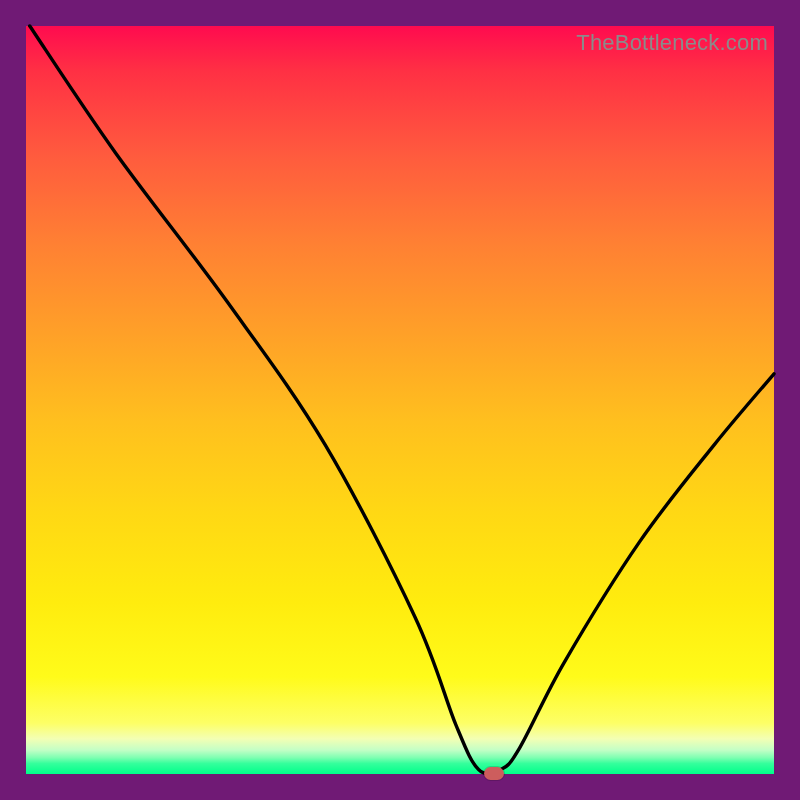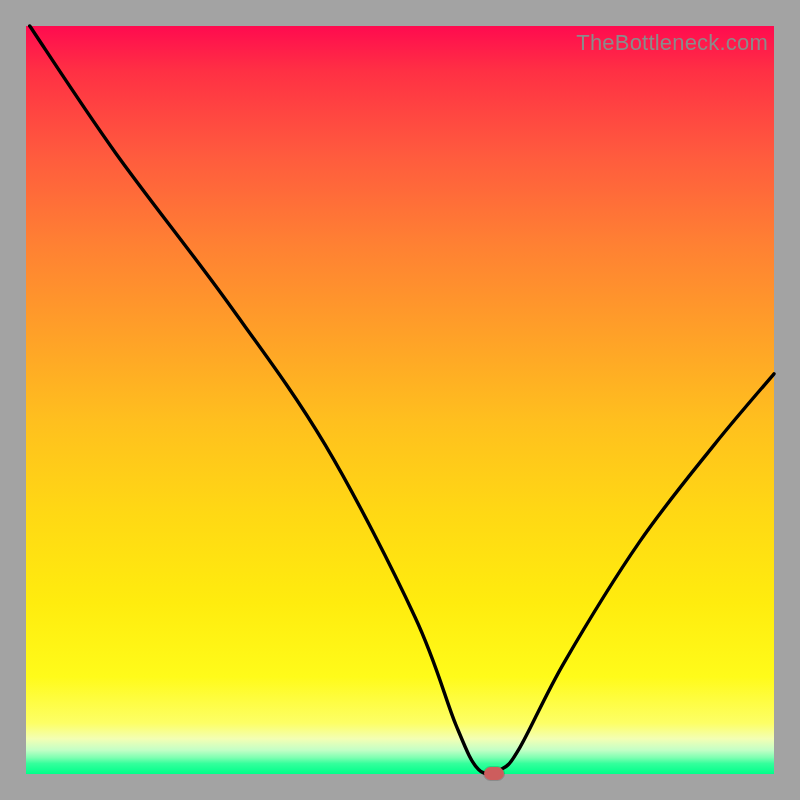--- a/index.html
+++ b/index.html
@@ -8,21 +8,21 @@
     width: 800px;
     height: 800px;
     overflow: hidden;
     font-family: Arial, Helvetica, sans-serif;
     background: #000;
   }
   .frame {
     position: relative;
     width: 800px;
     height: 800px;
-    background: #a3a3a3;
+    background: #701a75;
     text-align: center;
   }
   .plot-area {
     position: absolute;
     left: 26px;
     top: 26px;
     width: 748px;
     height: 748px;
     
     background:

